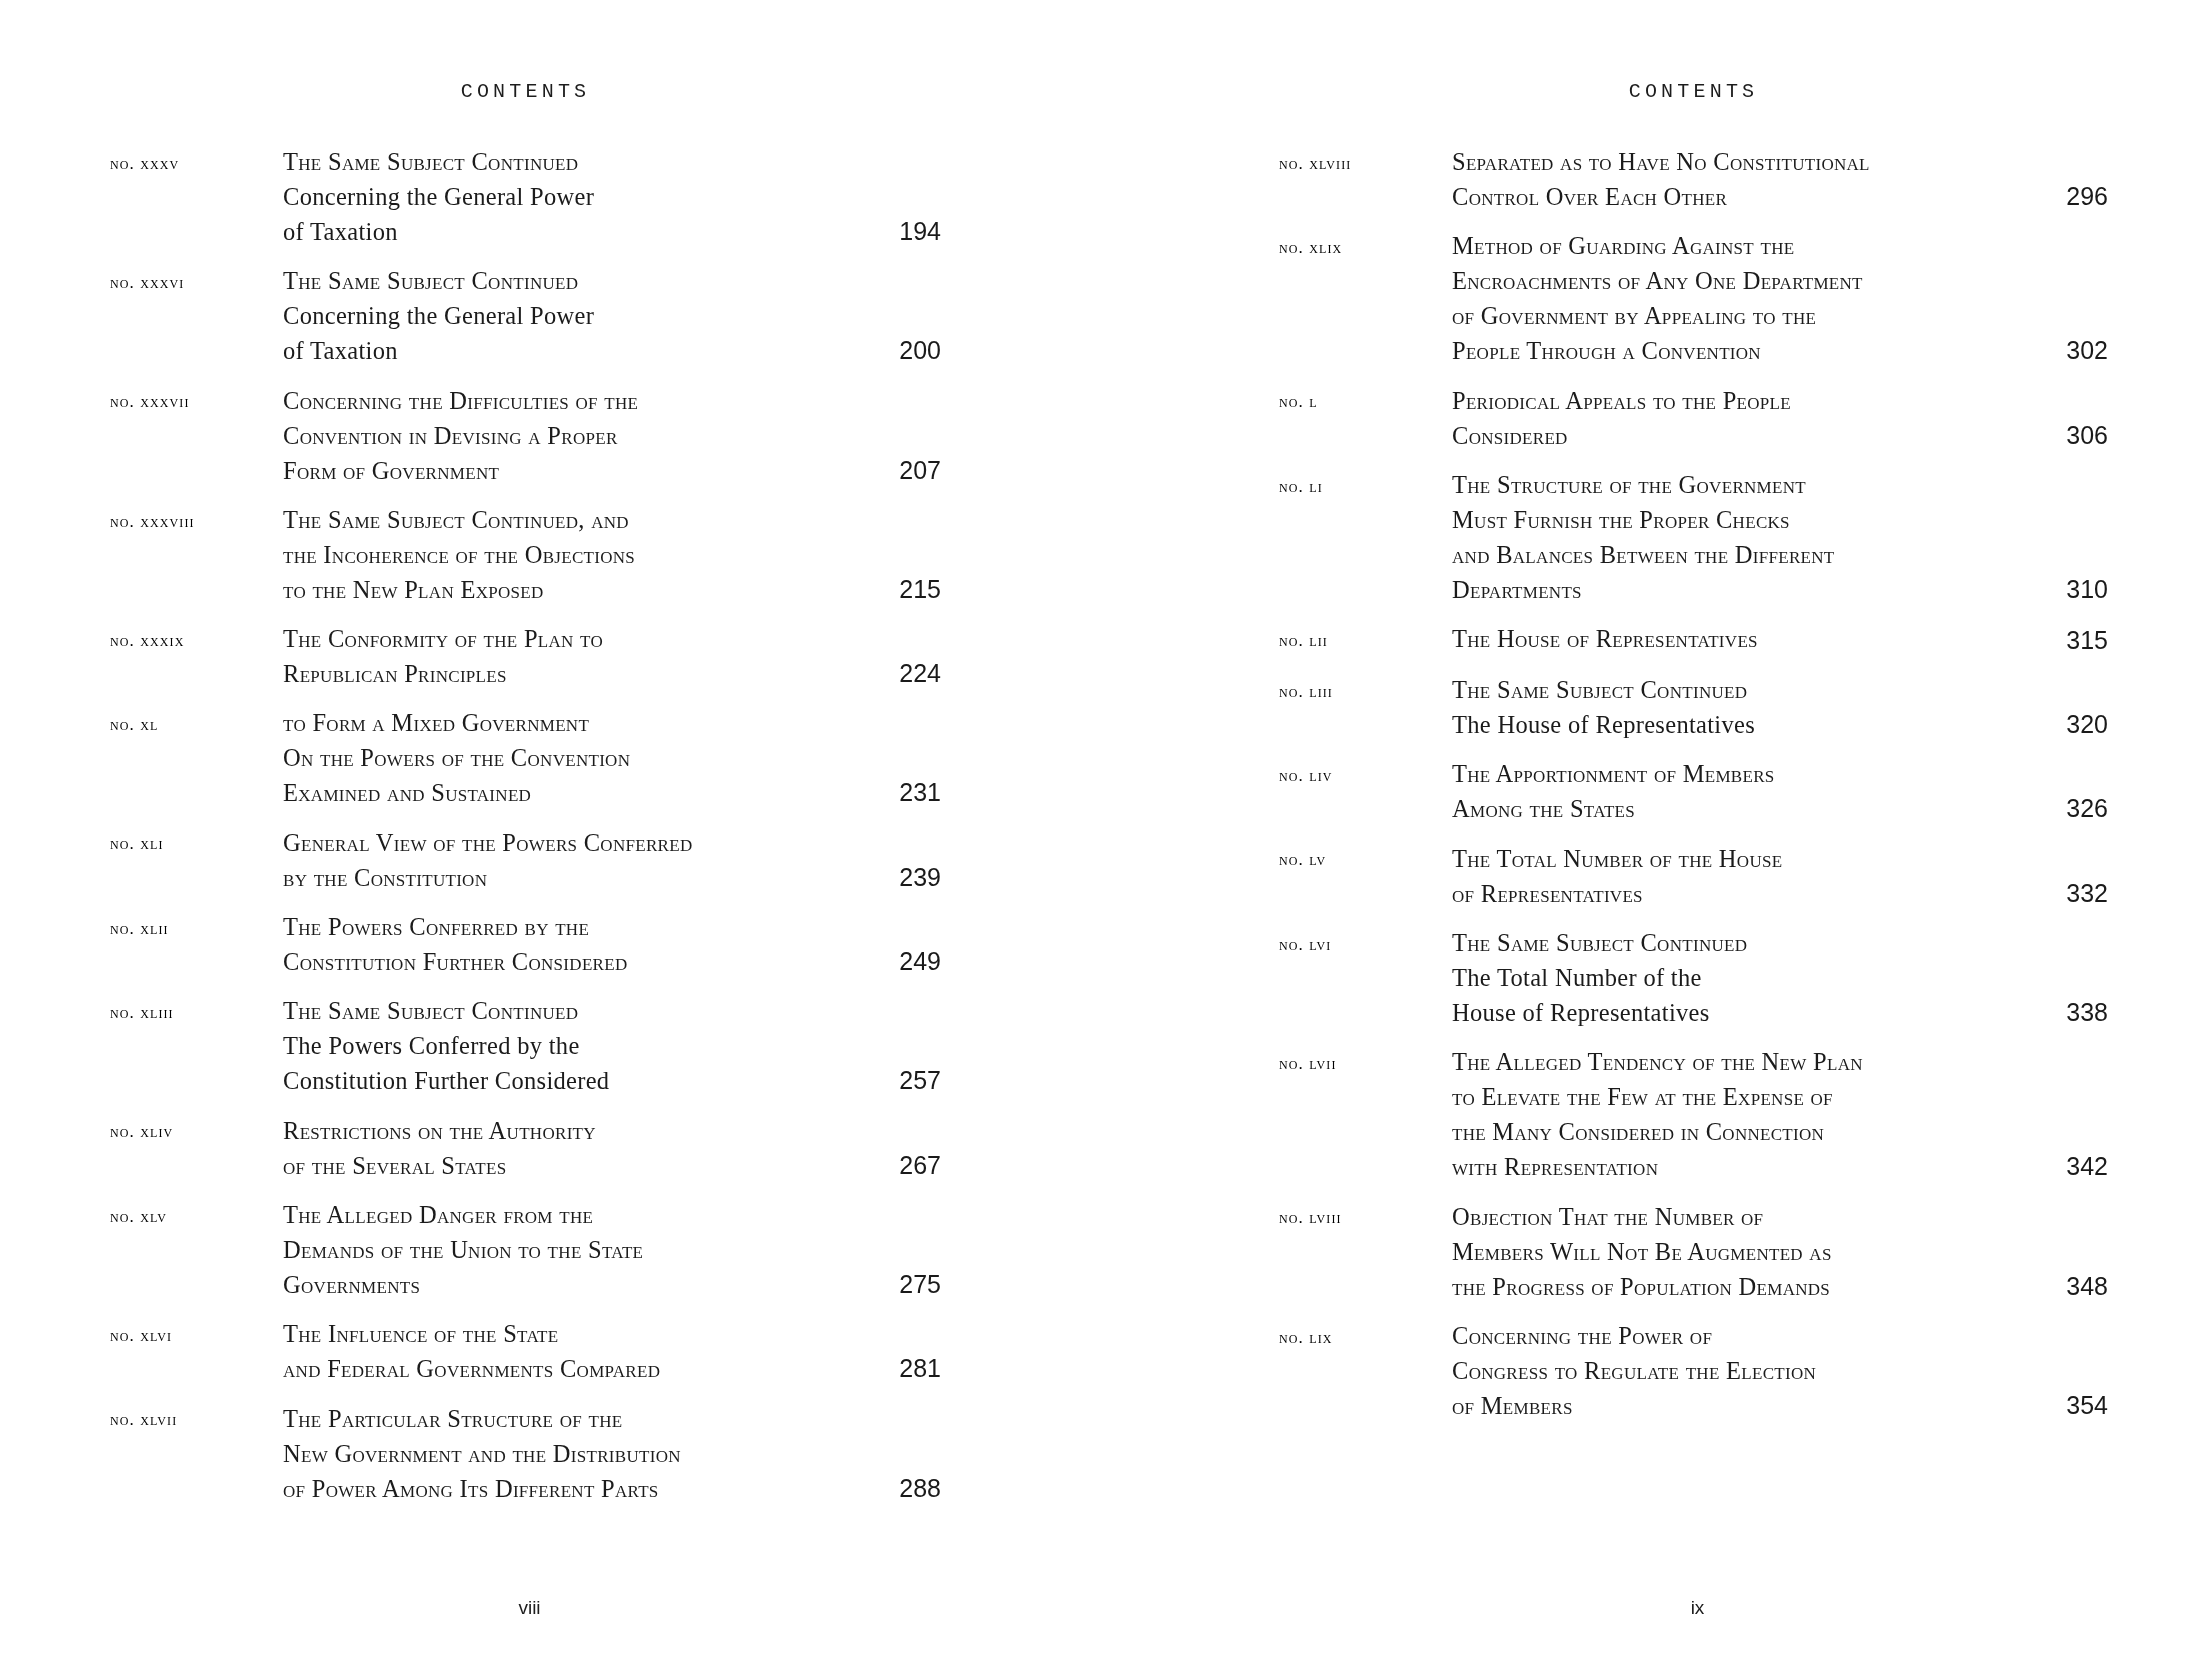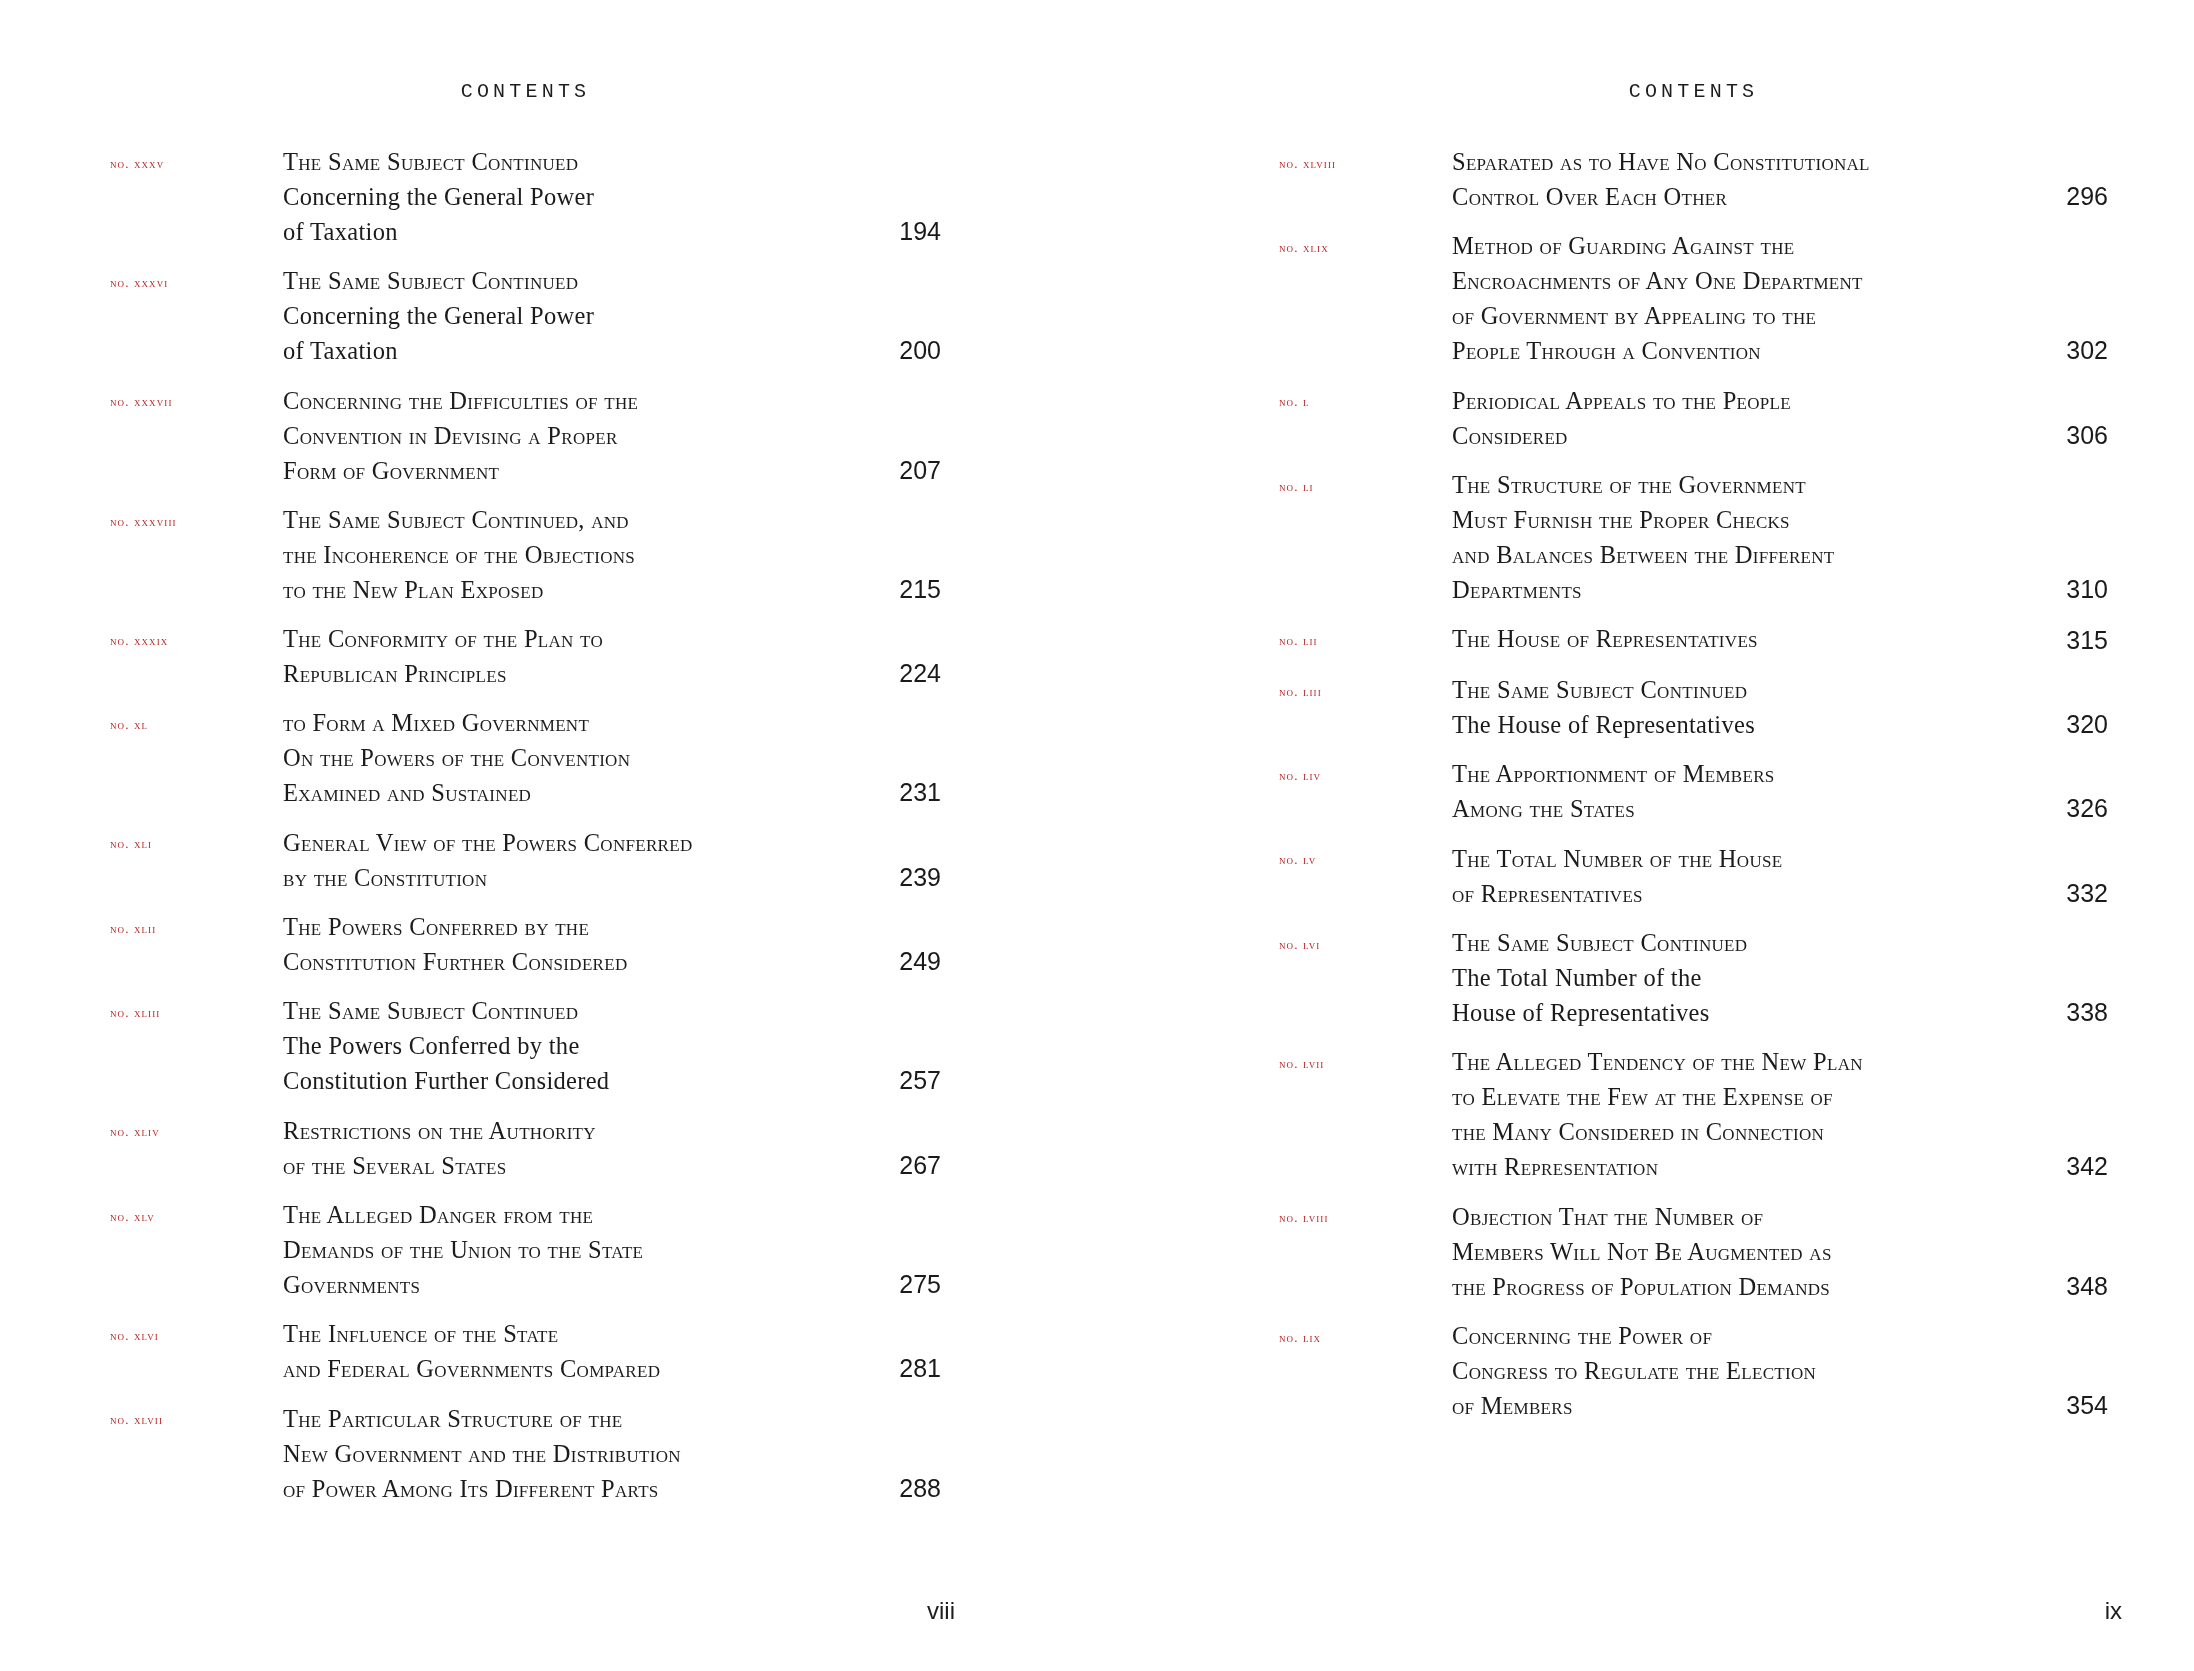--- a/index.html
+++ b/index.html
@@ -26,24 +26,24 @@
     line-height: 27px;
     margin-bottom: 39px;
   }
 
   .entry {
     display: grid;
     grid-template-columns: 173px 1fr 97px;
     margin-bottom: 14.3px;
   }
   .entry-label {
-    font-size: 13px;
+    font-size: 17px;
     line-height: 35px;
     letter-spacing: 1.1px;
-    color: #b91c1c;
+    color: #000000;
     text-transform: lowercase;
     font-variant: small-caps;
     padding-top: 1.7px;
   }
   .entry-title { font-size: 24.5px; }
   .title-line {
     line-height: 35px;
     letter-spacing: 0.3px;
     color: #1b1b1b;
   }
@@ -53,25 +53,25 @@
     text-align: right;
     font-family: "Liberation Sans", sans-serif;
     font-size: 25px;
     line-height: 35px;
     color: #1a1a1a;
   }
 
   .page-folio {
     position: absolute;
     top: 1519px;
-    left: 14px;
+    left: 4px;
     width: 100%;
-    text-align: right;
+    text-align: center;
     font-family: "Liberation Sans", sans-serif;
-    font-size: 24px;
+    font-size: 19px;
     color: #1d1d1d;
   }
 </style>
 </head>
 <body>
 
 <div class="spread">
 
   <div class="page page-left">
     <div class="contents-heading">CONTENTS</div>

